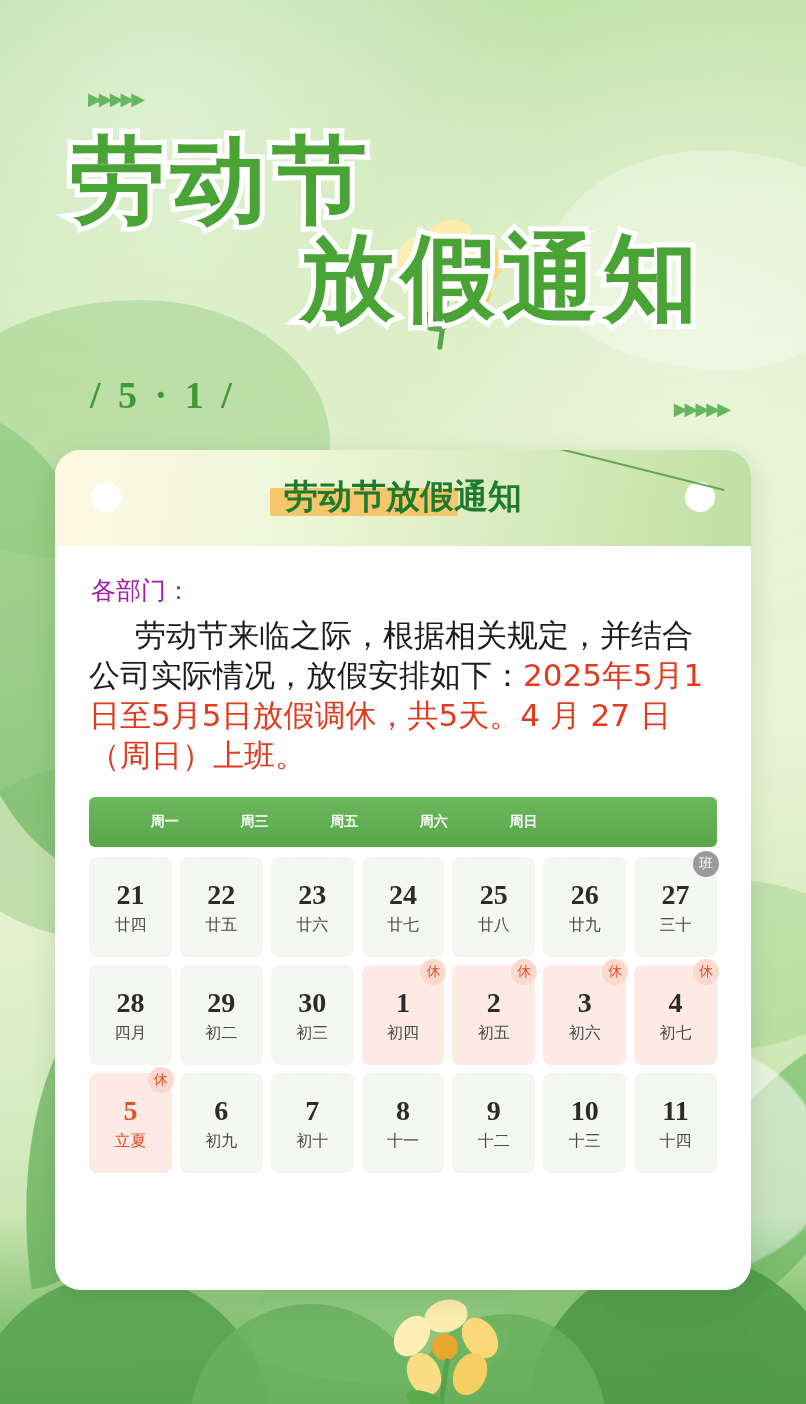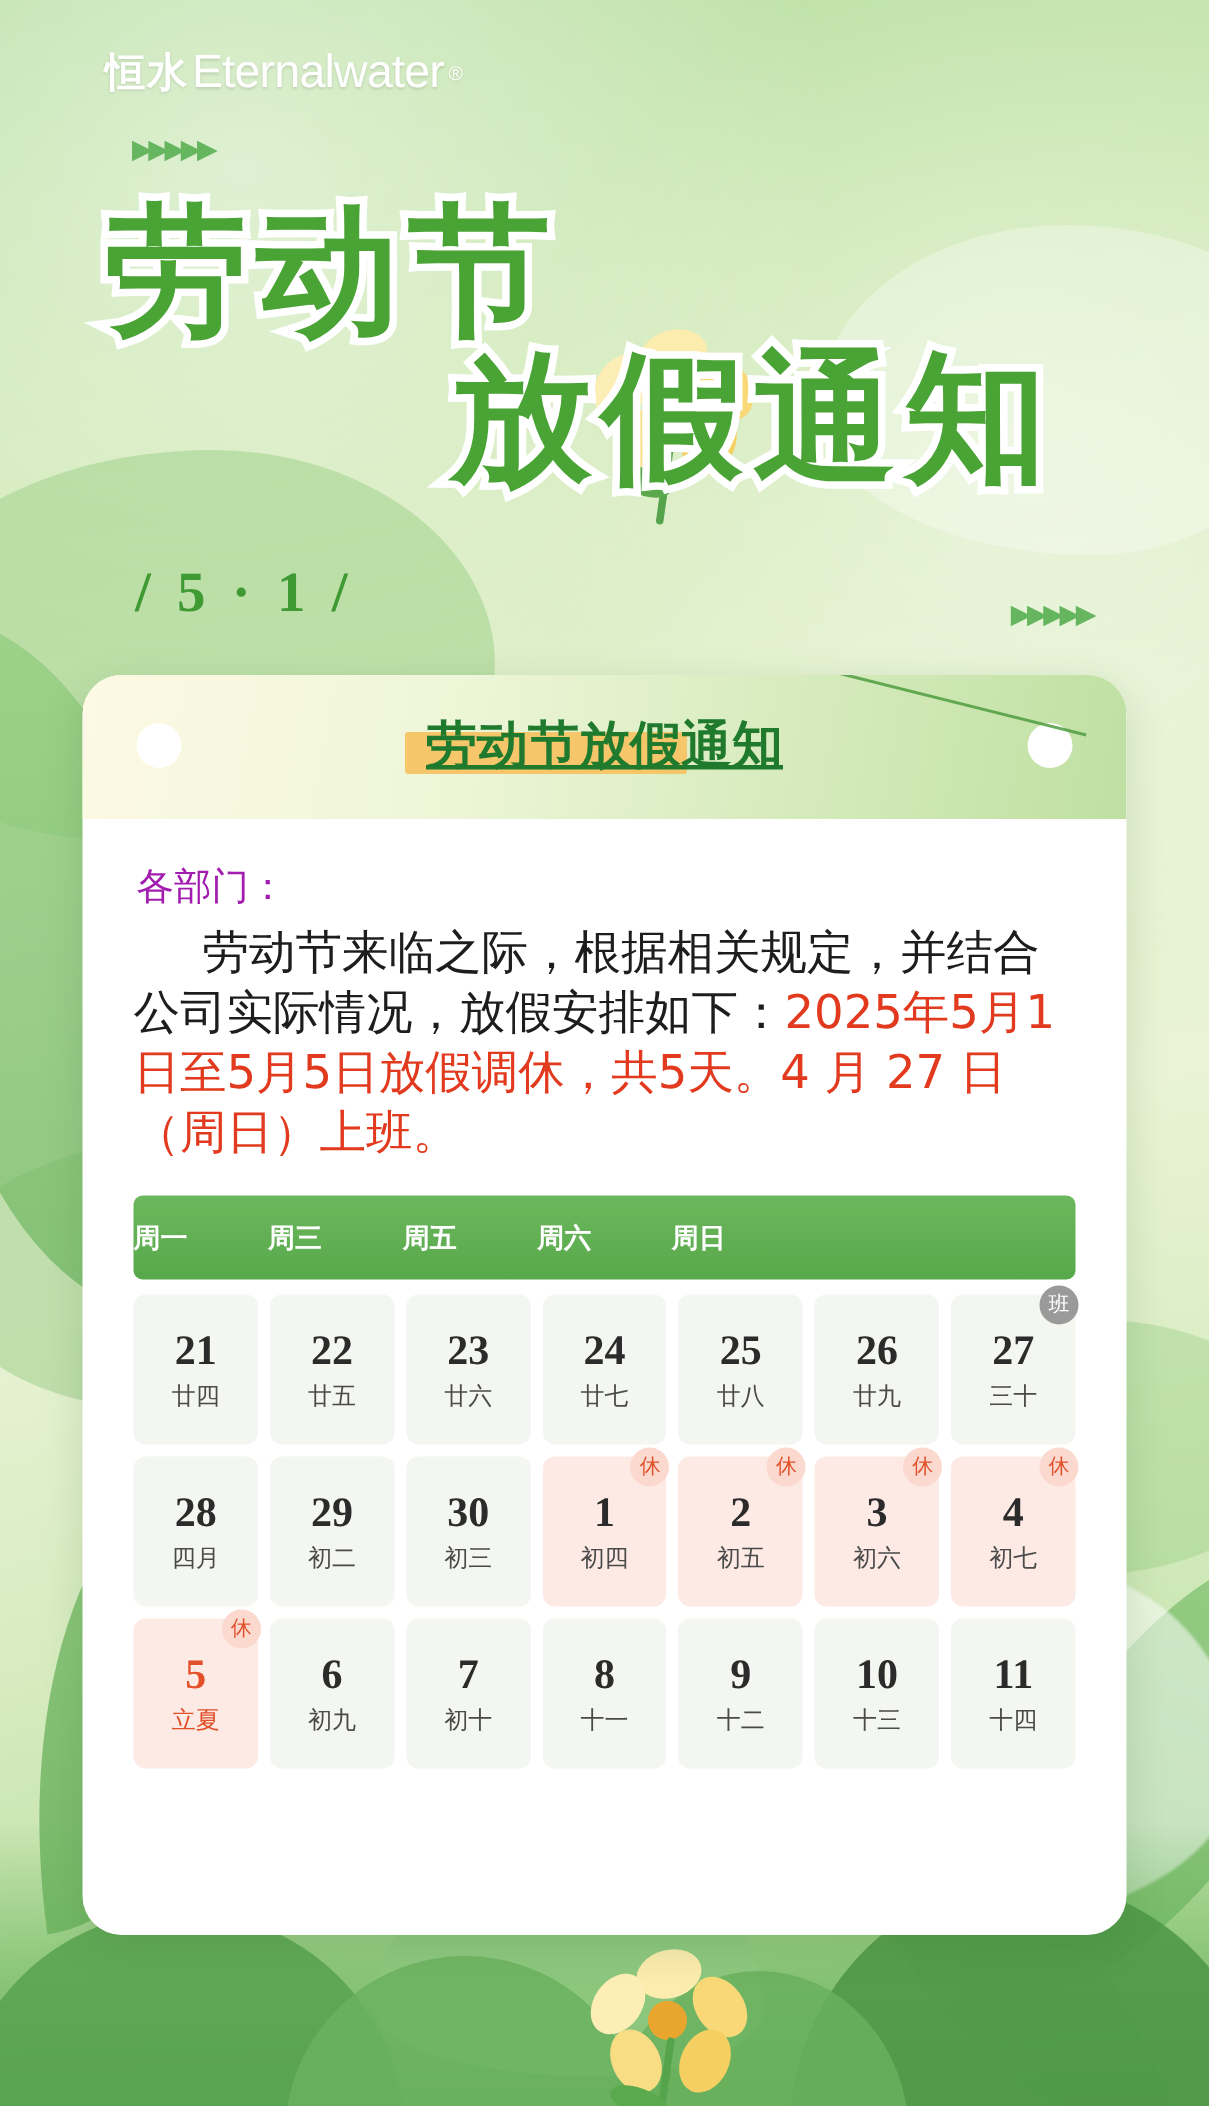--- a/index.html
+++ b/index.html
@@ -131,21 +131,20 @@
   .hole.r { right:36px; }
   .diagline {
     position:absolute; right:24px; top:16px; width:190px; height:2px;
     background:#4f9c3f; transform:rotate(14deg); opacity:.85;
   }
   .card-title {
     position:absolute; left:0; right:0; top:24px; text-align:center;
     font-family:"DejaVu Sans", sans-serif;
     font-size:34px; font-weight:bold; color:#1f7a2e;
     z-index:3;
-    text-decoration:underline;
   }
   .title-hl {
     position:absolute; left:215px; top:38px; width:188px; height:28px;
     background:#f6c66a; z-index:2; border-radius:2px;
   }
 
   .card-body { padding:28px 34px 0 34px; }
   .p-dept { font-family:"DejaVu Sans", sans-serif; font-size:25px; color:#a21caf; margin:0 0 8px 2px; }
   .p-main {
     font-family:"DejaVu Sans", sans-serif;
@@ -156,22 +155,22 @@
 
   
   .cal { margin-top:22px; }
   .cal-head {
     display:grid; grid-template-columns:repeat(7,1fr);
     background:linear-gradient(180deg,#6cb85c,#57a84a);
     border-radius:6px;
     overflow:hidden;
   }
   .cal-head div {
-    text-align:left; padding:16px 0;
-    color:#ffffff; font-size:18px; font-weight:bold;
+    text-align:right; padding:16px 0;
+    color:#ffffff; font-size:14px; font-weight:bold;
     font-family:"DejaVu Sans", sans-serif;
   }
   .cal-grid {
     display:grid; grid-template-columns:repeat(7,1fr);
     gap:8px; margin-top:10px;
   }
   .cell {
     position:relative;
     height:100px;
     background:#f4f6f1;
@@ -229,25 +228,20 @@
     <div class="petal p1"></div>
       <div class="petal p2"></div>
       <div class="petal p3"></div>
     <div class="petal p4"></div>
       <div class="petal p5"></div>
       <div class="fcenter"></div>
     <div class="stem"></div>
       <div class="fleaf"></div>
   </div>
 
-  <div class="logo">
-    <span class="logo-cn">恒水</span>
-    <span class="logo-en">Eternalwater</span>
-    <span class="logo-reg">®</span>
-  </div>
 
   <div class="arrows top">▶▶▶▶▶</div>
   <div class="arrows bot">▶▶▶▶▶</div>
 
   <div class="title-wrap">
     <div class="t-line t1">劳动节</div>
     <div class="flower">
       <div class="petal p1"></div>
         <div class="petal p2"></div>
         <div class="petal p3"></div>

